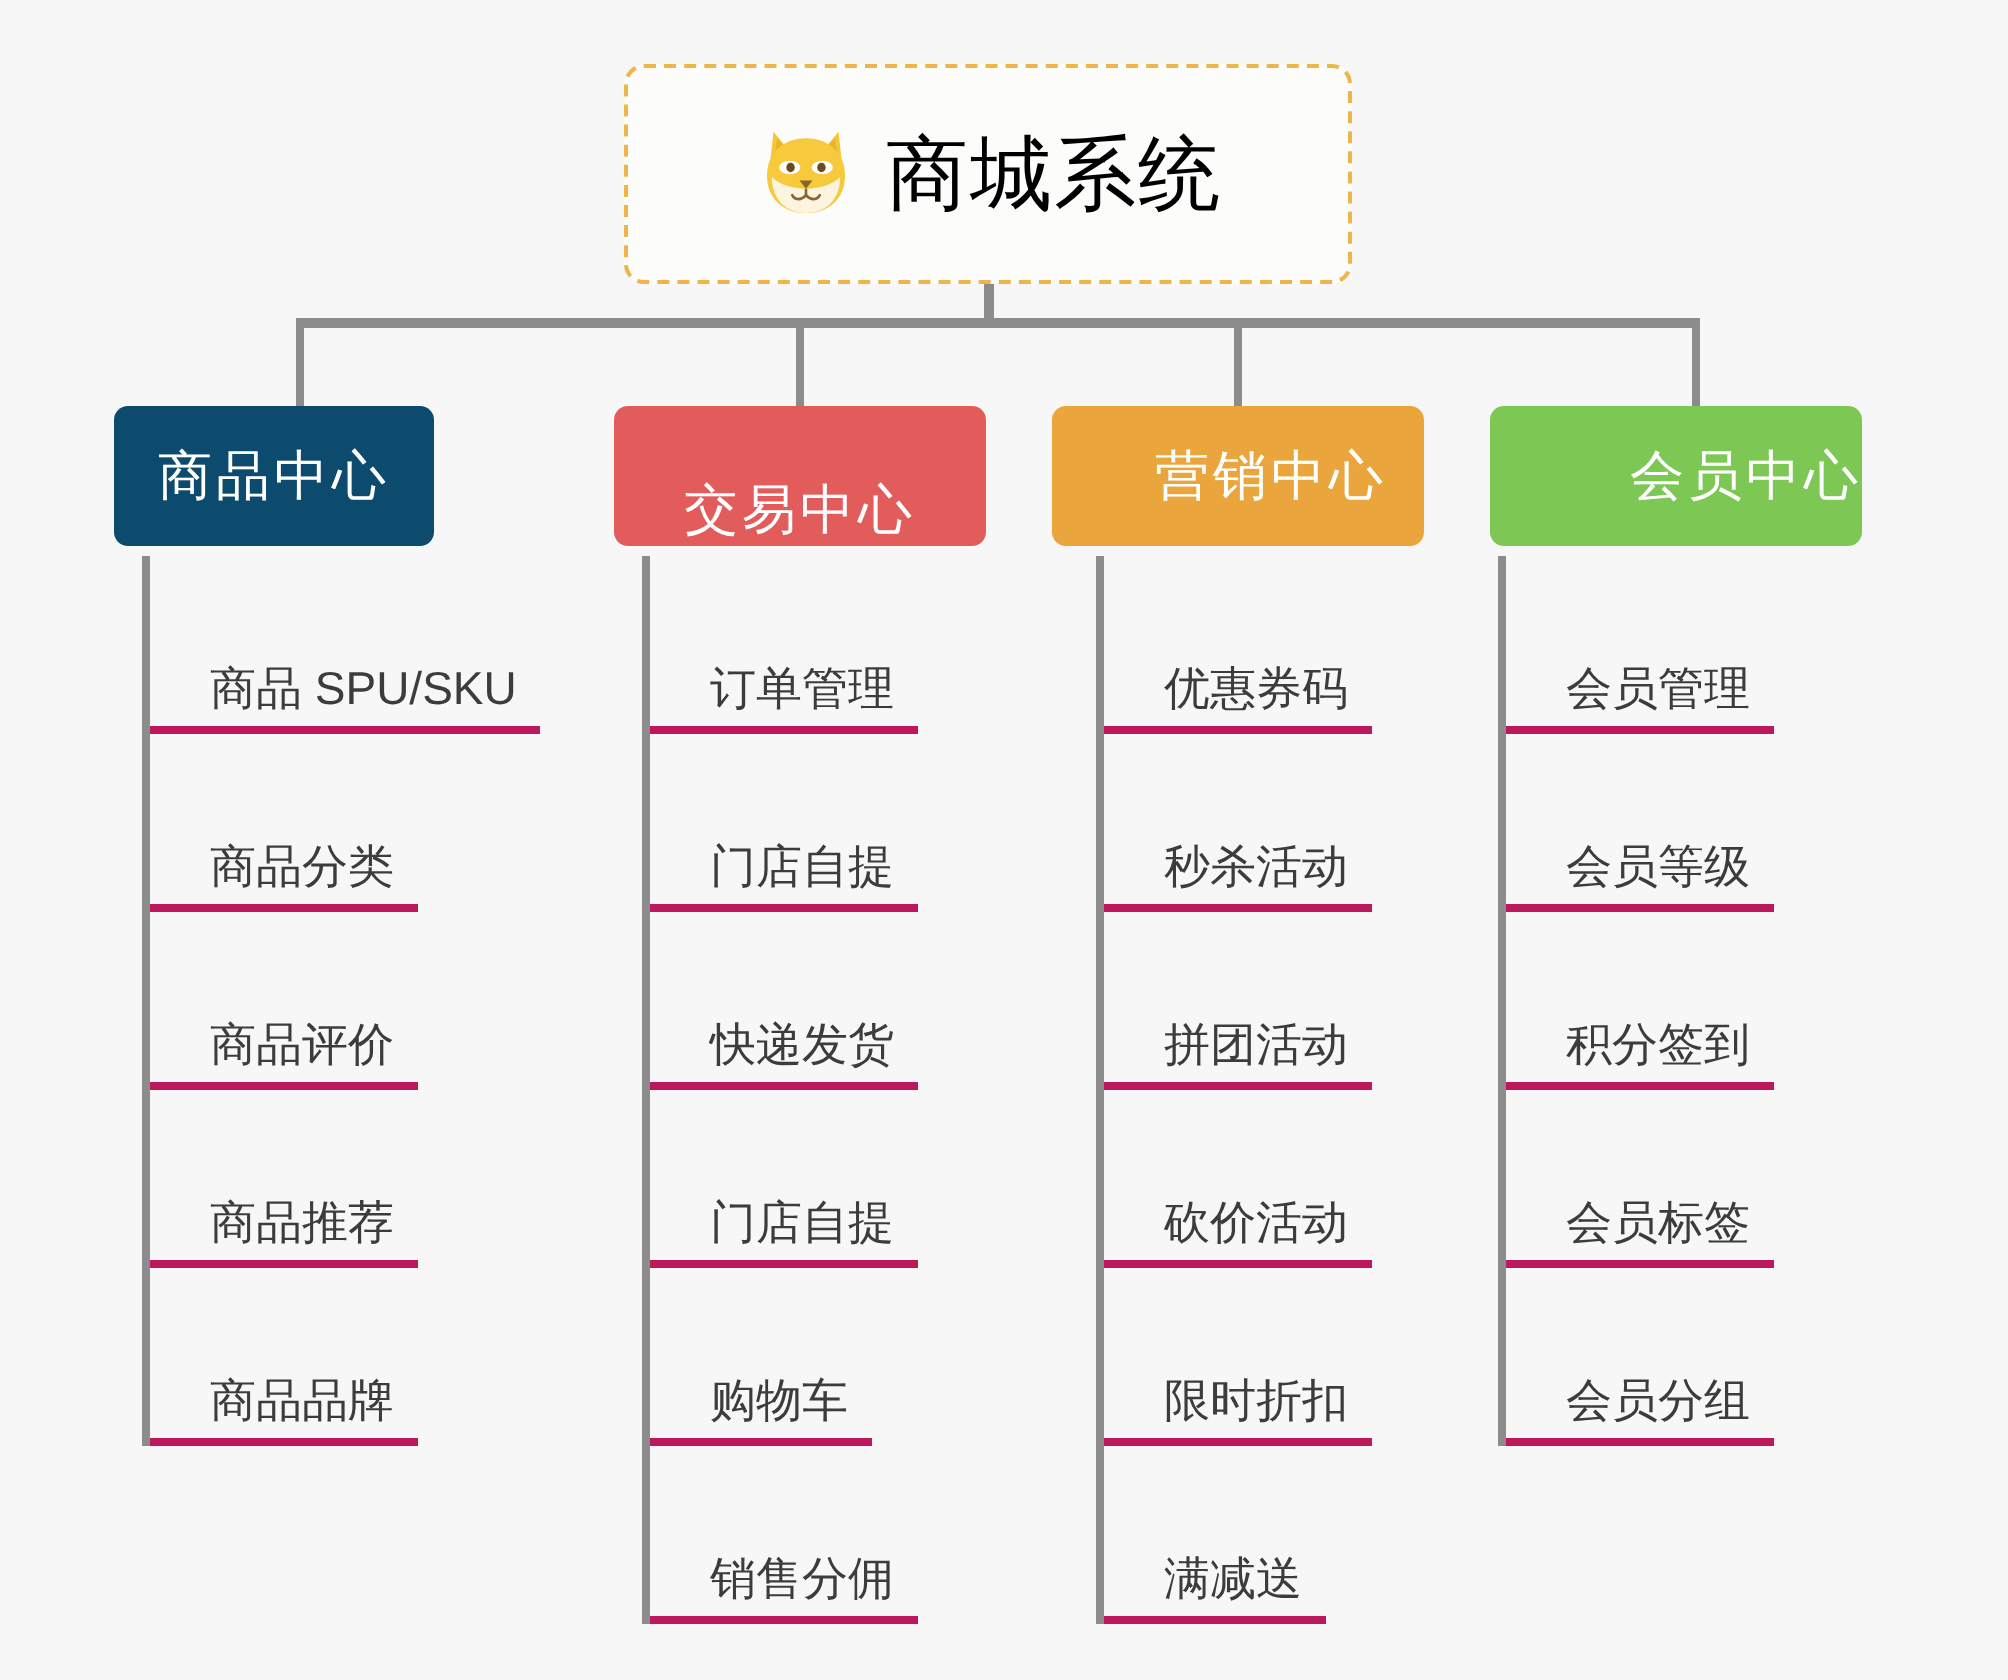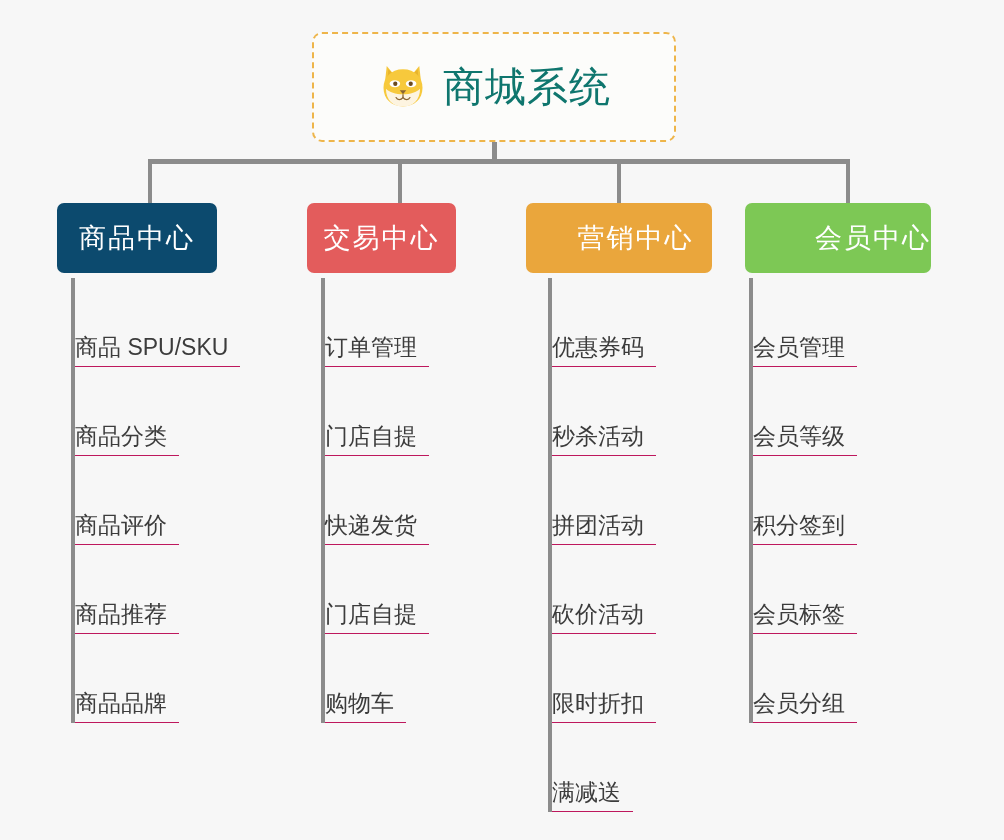--- a/index.html
+++ b/index.html
@@ -37,21 +37,21 @@
     gap: 14px;
   }
   #root-emoji {
     width: 52px;
     height: 52px;
     flex: none;
     display: block;
   }
   #root-title {
     font-size: 41px;
-    color: #0f766e;
+    color: #000000;
     letter-spacing: 1px;
     line-height: 1;
     white-space: nowrap;
   }
 
   
   .conn {
     position: absolute;
     background: #8c8c8c;
   }
@@ -89,23 +89,24 @@
     display: flex;
     align-items: flex-end;
     padding-left: 30px;
   }
   .leaf-label {
     font-size: 23px;
     color: #3c3c3c;
     line-height: 1;
     padding-bottom: 7px;
     white-space: nowrap;
-    border-bottom: 1px solid #be185d;
+    border-bottom: 4px solid #be185d;
     padding-right: 12px;
     margin-left: -30px;
+    padding-left: 30px;
     box-sizing: border-box;
   }
 </style>
 </head>
 <body>
 
 <div id="diagram">
 
   <div id="root-node">
     <svg id="root-emoji" viewBox="0 0 64 64">
@@ -151,38 +152,41 @@
       <div class="leaf-item">
           <span class="leaf-label">商品推荐</span>
         </div>
       <div class="leaf-item">
           <span class="leaf-label">商品品牌</span>
         </div>
     </div>
   </div>
 
   <div class="column" style="left:307px;">
-    <div class="cat-header" style="width:149px; background:#e35c5c;">
+    <div class="cat-header" style="width:186px; background:#e35c5c;align-items:flex-end;">
       <span>交易中心</span>
     </div>
     <div class="leaf-list" style="margin-left:14px;">
       <div class="leaf-item">
           <span class="leaf-label">订单管理</span>
         </div>
       <div class="leaf-item">
           <span class="leaf-label">门店自提</span>
         </div>
       <div class="leaf-item">
           <span class="leaf-label">快递发货</span>
         </div>
       <div class="leaf-item">
           <span class="leaf-label">门店自提</span>
         </div>
       <div class="leaf-item">
           <span class="leaf-label">购物车</span>
+        </div>
+      <div class="leaf-item">
+          <span class="leaf-label">销售分佣</span>
         </div>
     </div>
   </div>
 
   <div class="column" style="left:526px;">
     <div class="cat-header" style="width:186px; background:#eaa63c;padding-left:33px;">
       <span>营销中心</span>
     </div>
     <div class="leaf-list" style="margin-left:22px;">
       <div class="leaf-item">

